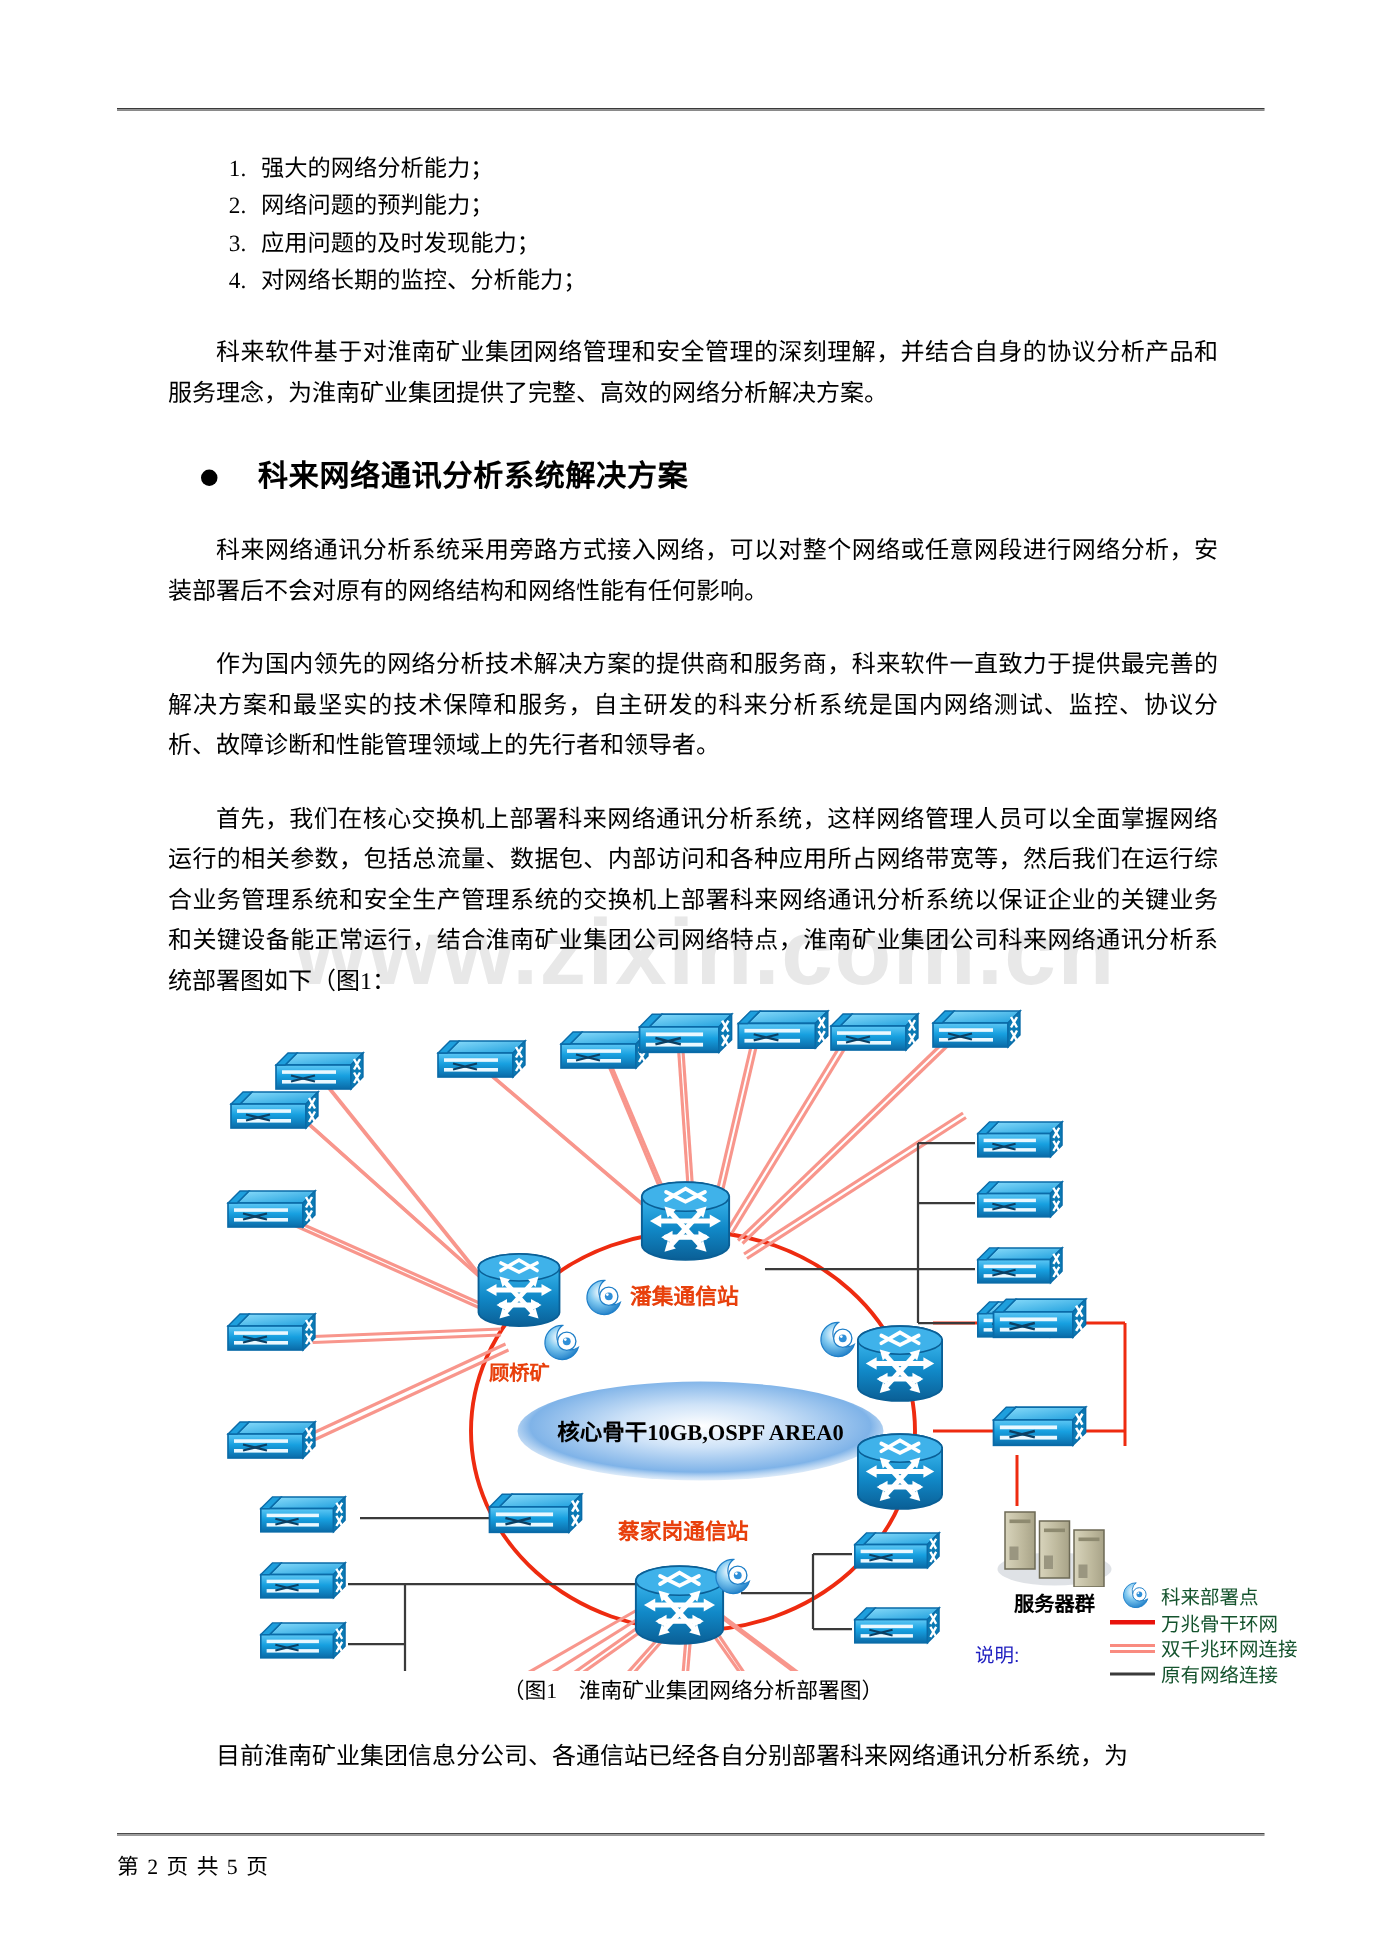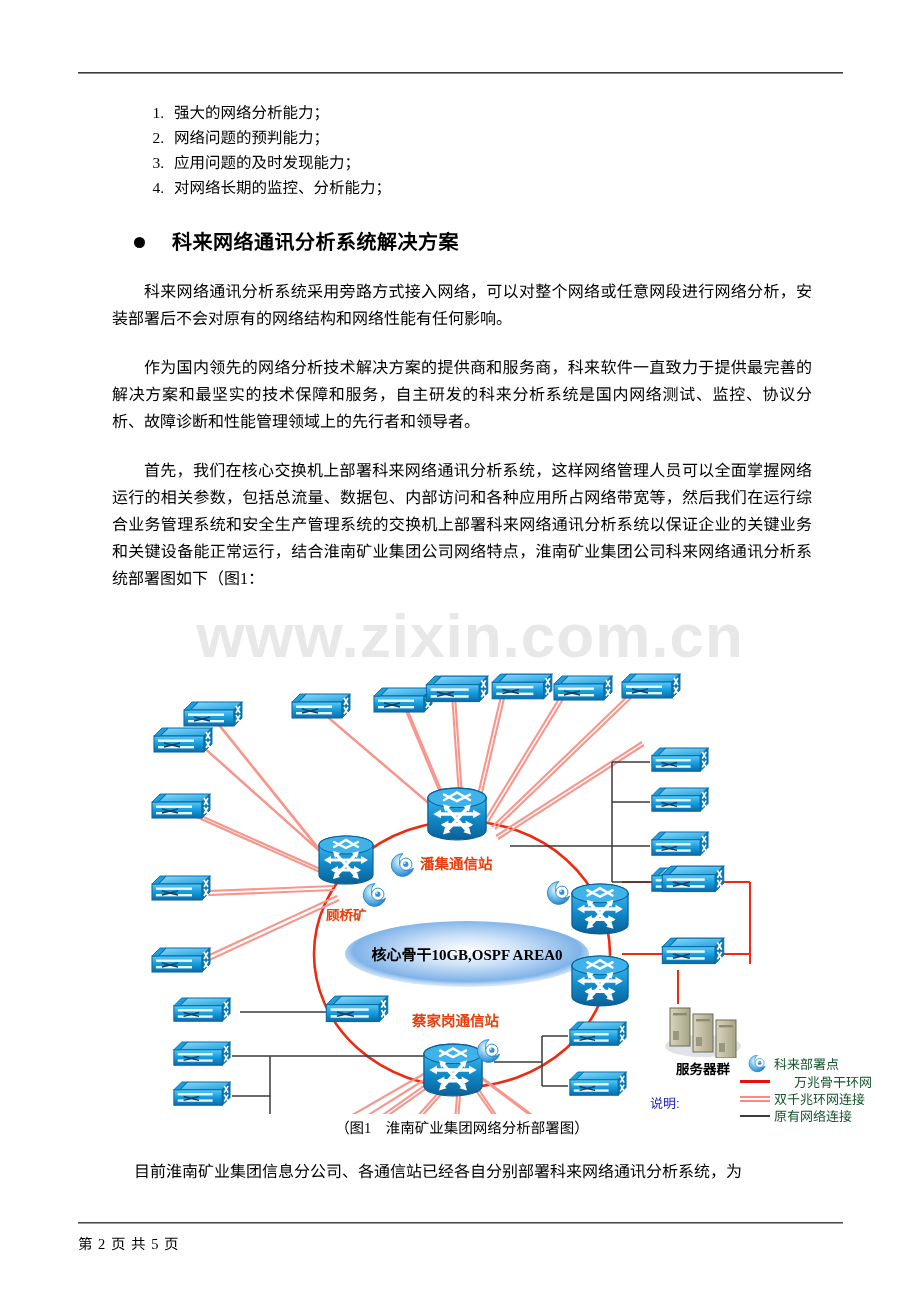--- a/index.html
+++ b/index.html
@@ -119,21 +119,21 @@
     top: 1118px;
     width: 700px;
     text-align: center;
     font-size: 14.5px;
     line-height: 20px;
     z-index: 2;
   }
 
   .closing-para {
     position: absolute;
-    left: 102px;
+    left: 112px;
     top: 1158px;
     width: 700px;
     font-size: 16px;
     line-height: 27px;
     text-indent: 2em;
     z-index: 2;
   }
 
   
   .footer-rule {
@@ -165,20 +165,21 @@
 
   <div class="content">
 
     <ol class="feature-list">
       <li>强大的网络分析能力；</li>
       <li>网络问题的预判能力；</li>
       <li>应用问题的及时发现能力；</li>
       <li>对网络长期的监控、分析能力；</li>
     </ol>
 
+    <p class="body-para gap-before">科来软件基于对淮南矿业集团网络管理和安全管理的深刻理解，并结合自身的协议分析产品和服务理念，为淮南矿业集团提供了完整、高效的网络分析解决方案。</p>
 
     <h2 class="section-heading">
       <span class="bullet-dot"></span>
       <span>科来网络通讯分析系统解决方案</span>
     </h2>
 
     <p class="body-para gap-before">科来网络通讯分析系统采用旁路方式接入网络，可以对整个网络或任意网段进行网络分析，安装部署后不会对原有的网络结构和网络性能有任何影响。</p>
     <p class="body-para gap-before">作为国内领先的网络分析技术解决方案的提供商和服务商，科来软件一直致力于提供最完善的解决方案和最坚实的技术保障和服务，自主研发的科来分析系统是国内网络测试、监控、协议分析、故障诊断和性能管理领域上的先行者和领导者。</p>
     <p class="body-para gap-before">首先，我们在核心交换机上部署科来网络通讯分析系统，这样网络管理人员可以全面掌握网络运行的相关参数，包括总流量、数据包、内部访问和各种应用所占网络带宽等，然后我们在运行综合业务管理系统和安全生产管理系统的交换机上部署科来网络通讯分析系统以保证企业的关键业务和关键设备能正常运行，结合淮南矿业集团公司网络特点，淮南矿业集团公司科来网络通讯分析系统部署图如下（图1：</p>
 
@@ -464,21 +465,21 @@
               </radialGradient>
             </defs>
           <path d="M16 2 A14 14 0 1 0 29 20 A11 11 0 1 1 16 2 Z" fill="url(#pg2)" stroke="#1f7fc8" stroke-width="1"></path>
           <circle cx="19.5" cy="15" r="7.5" fill="#ffffff" stroke="#1f7fc8" stroke-width="1.1"></circle>
           <circle cx="19.5" cy="15" r="3.2" fill="#2f8fd8"></circle>
           <circle cx="18.3" cy="13.6" r="1.1" fill="#ffffff"></circle>
         </svg>
       </span>
       <span>科来部署点</span>
     </div>
-    <div style="display:flex; align-items:center; height:17px;gap:20px;">
+    <div style="display:flex; align-items:center; height:17px;">
       <span style="width:34px; display:inline-flex; align-items:center;">
         <span style="width:30px; height:3px; background:#e8120c; display:block;"></span>
       </span>
       <span>万兆骨干环网</span>
     </div>
     <div style="display:flex; align-items:center; height:17px;text-align:right;">
       <span style="width:34px; display:inline-flex; flex-direction:column; gap:2px;">
         <span style="width:30px; height:2px; background:#f98b80; display:block;"></span>
         <span style="width:30px; height:2px; background:#f98b80; display:block;"></span>
       </span>

